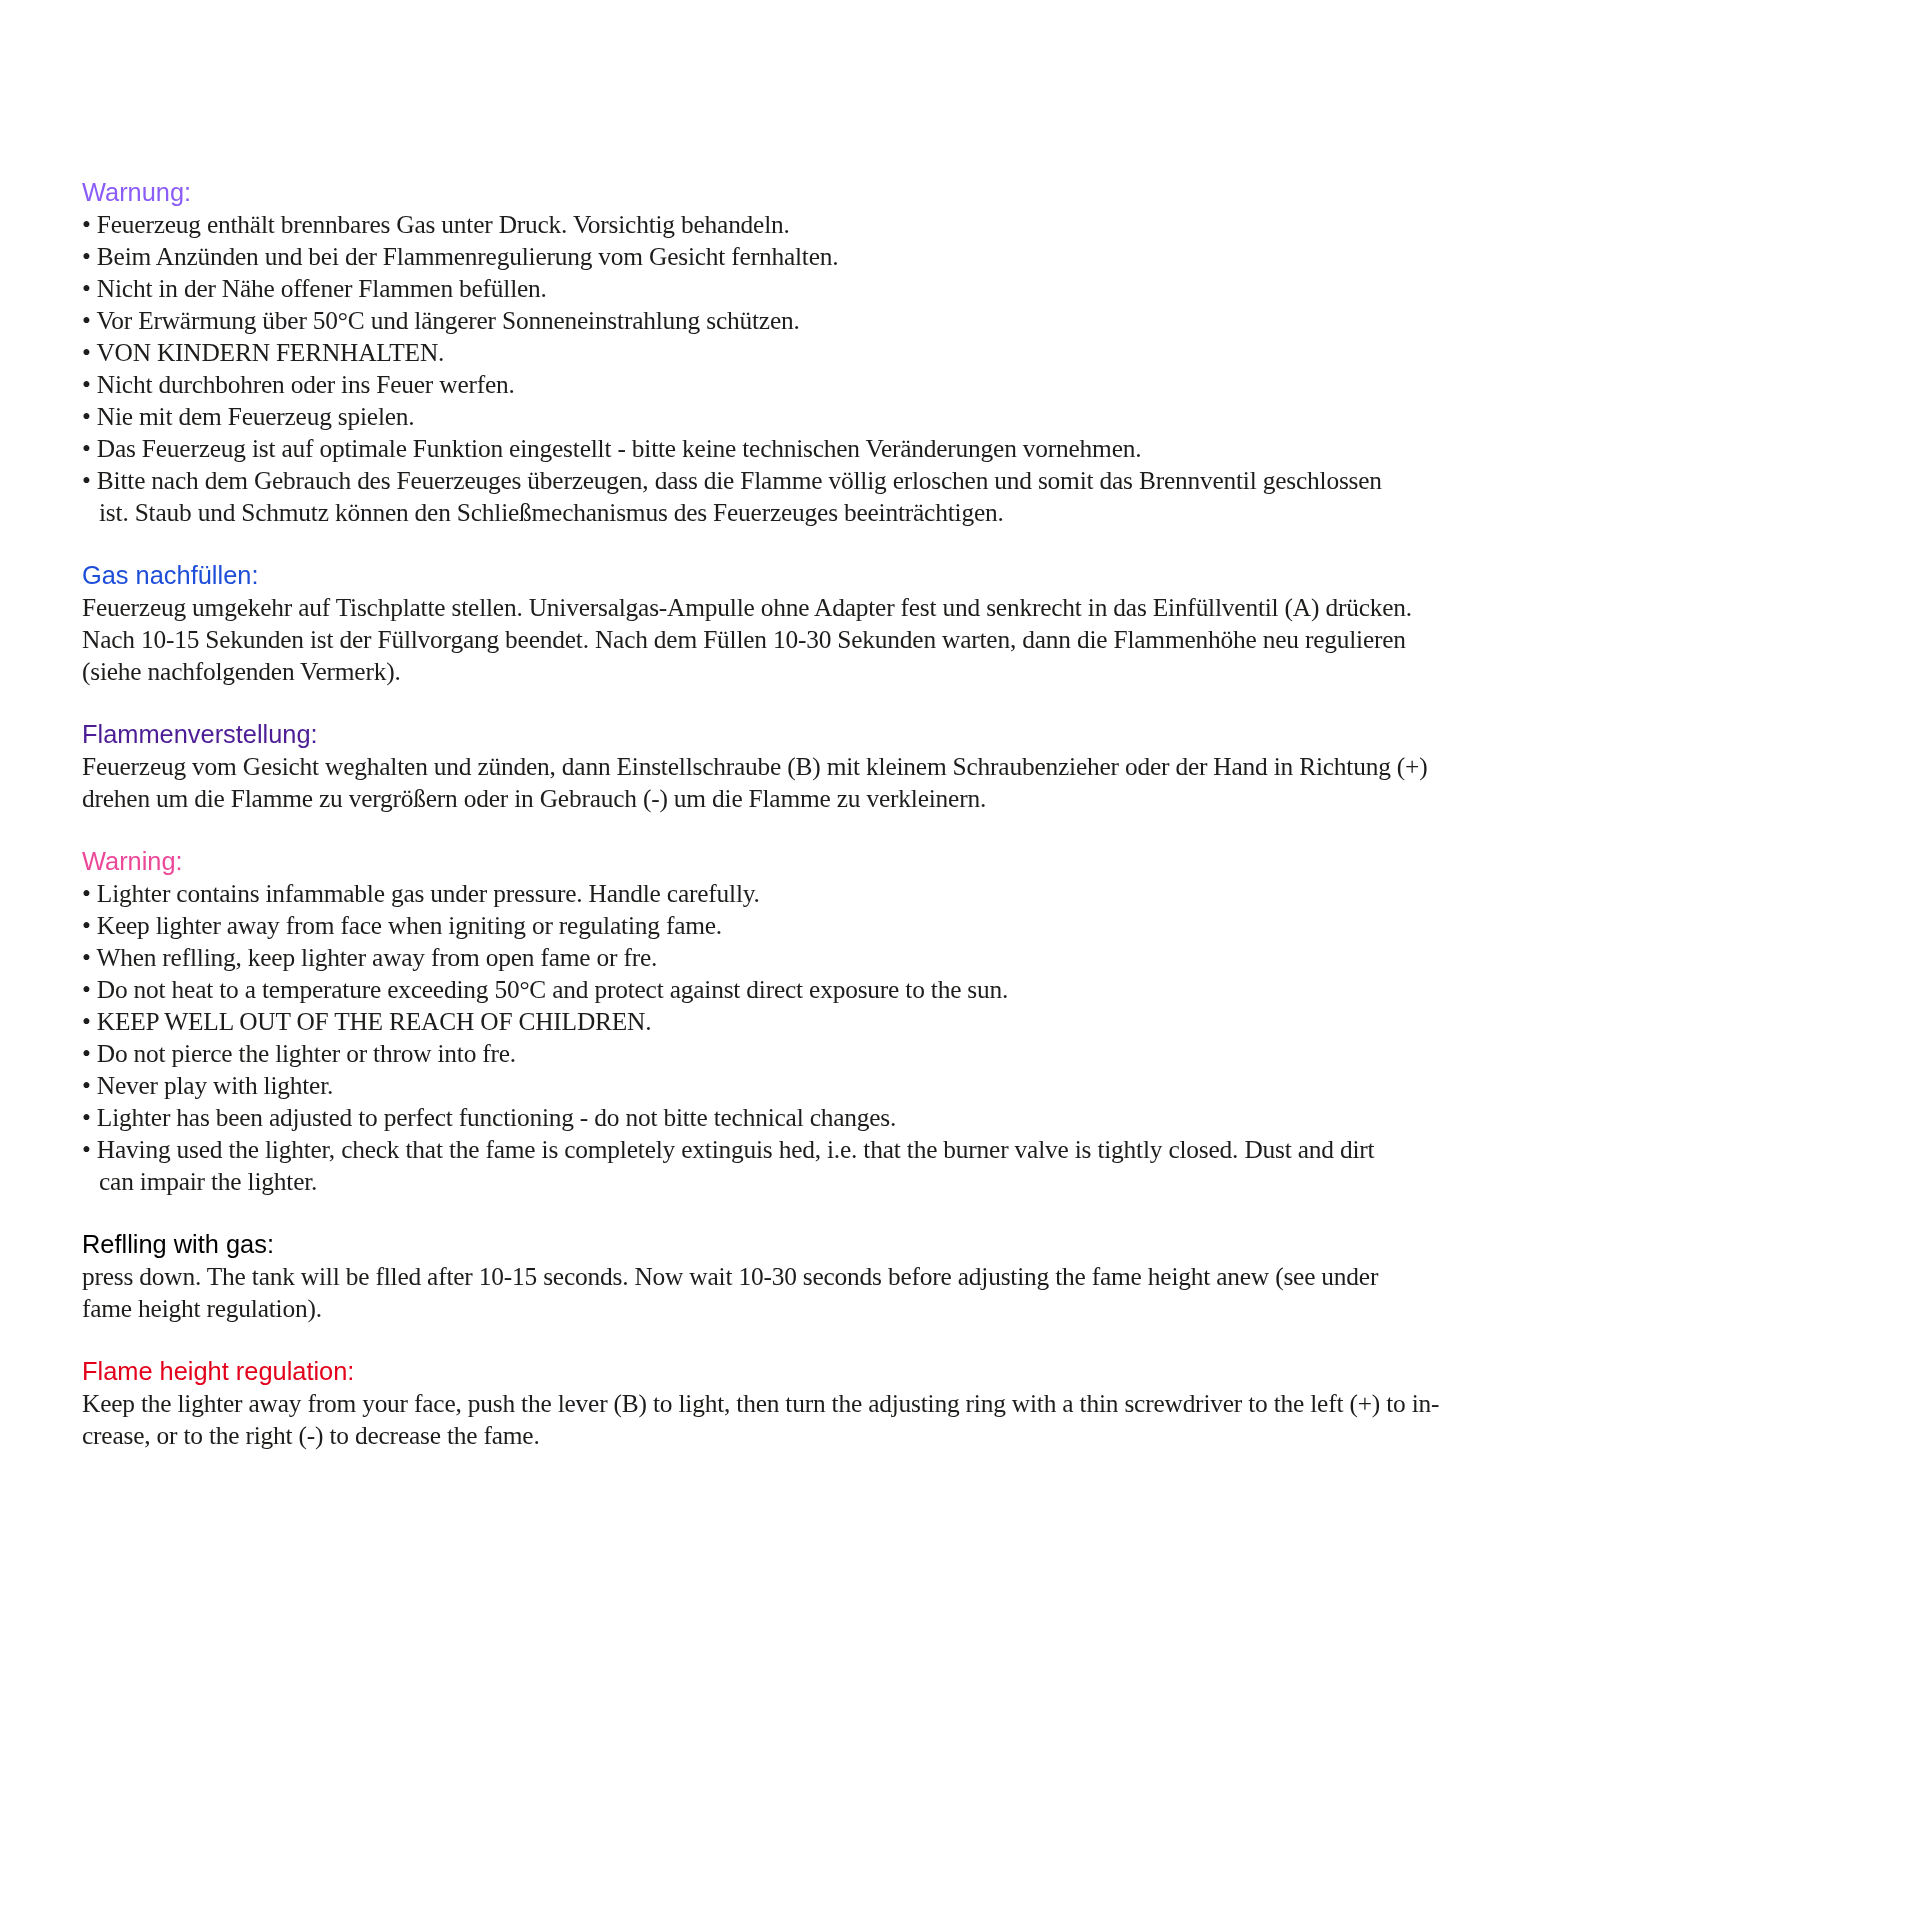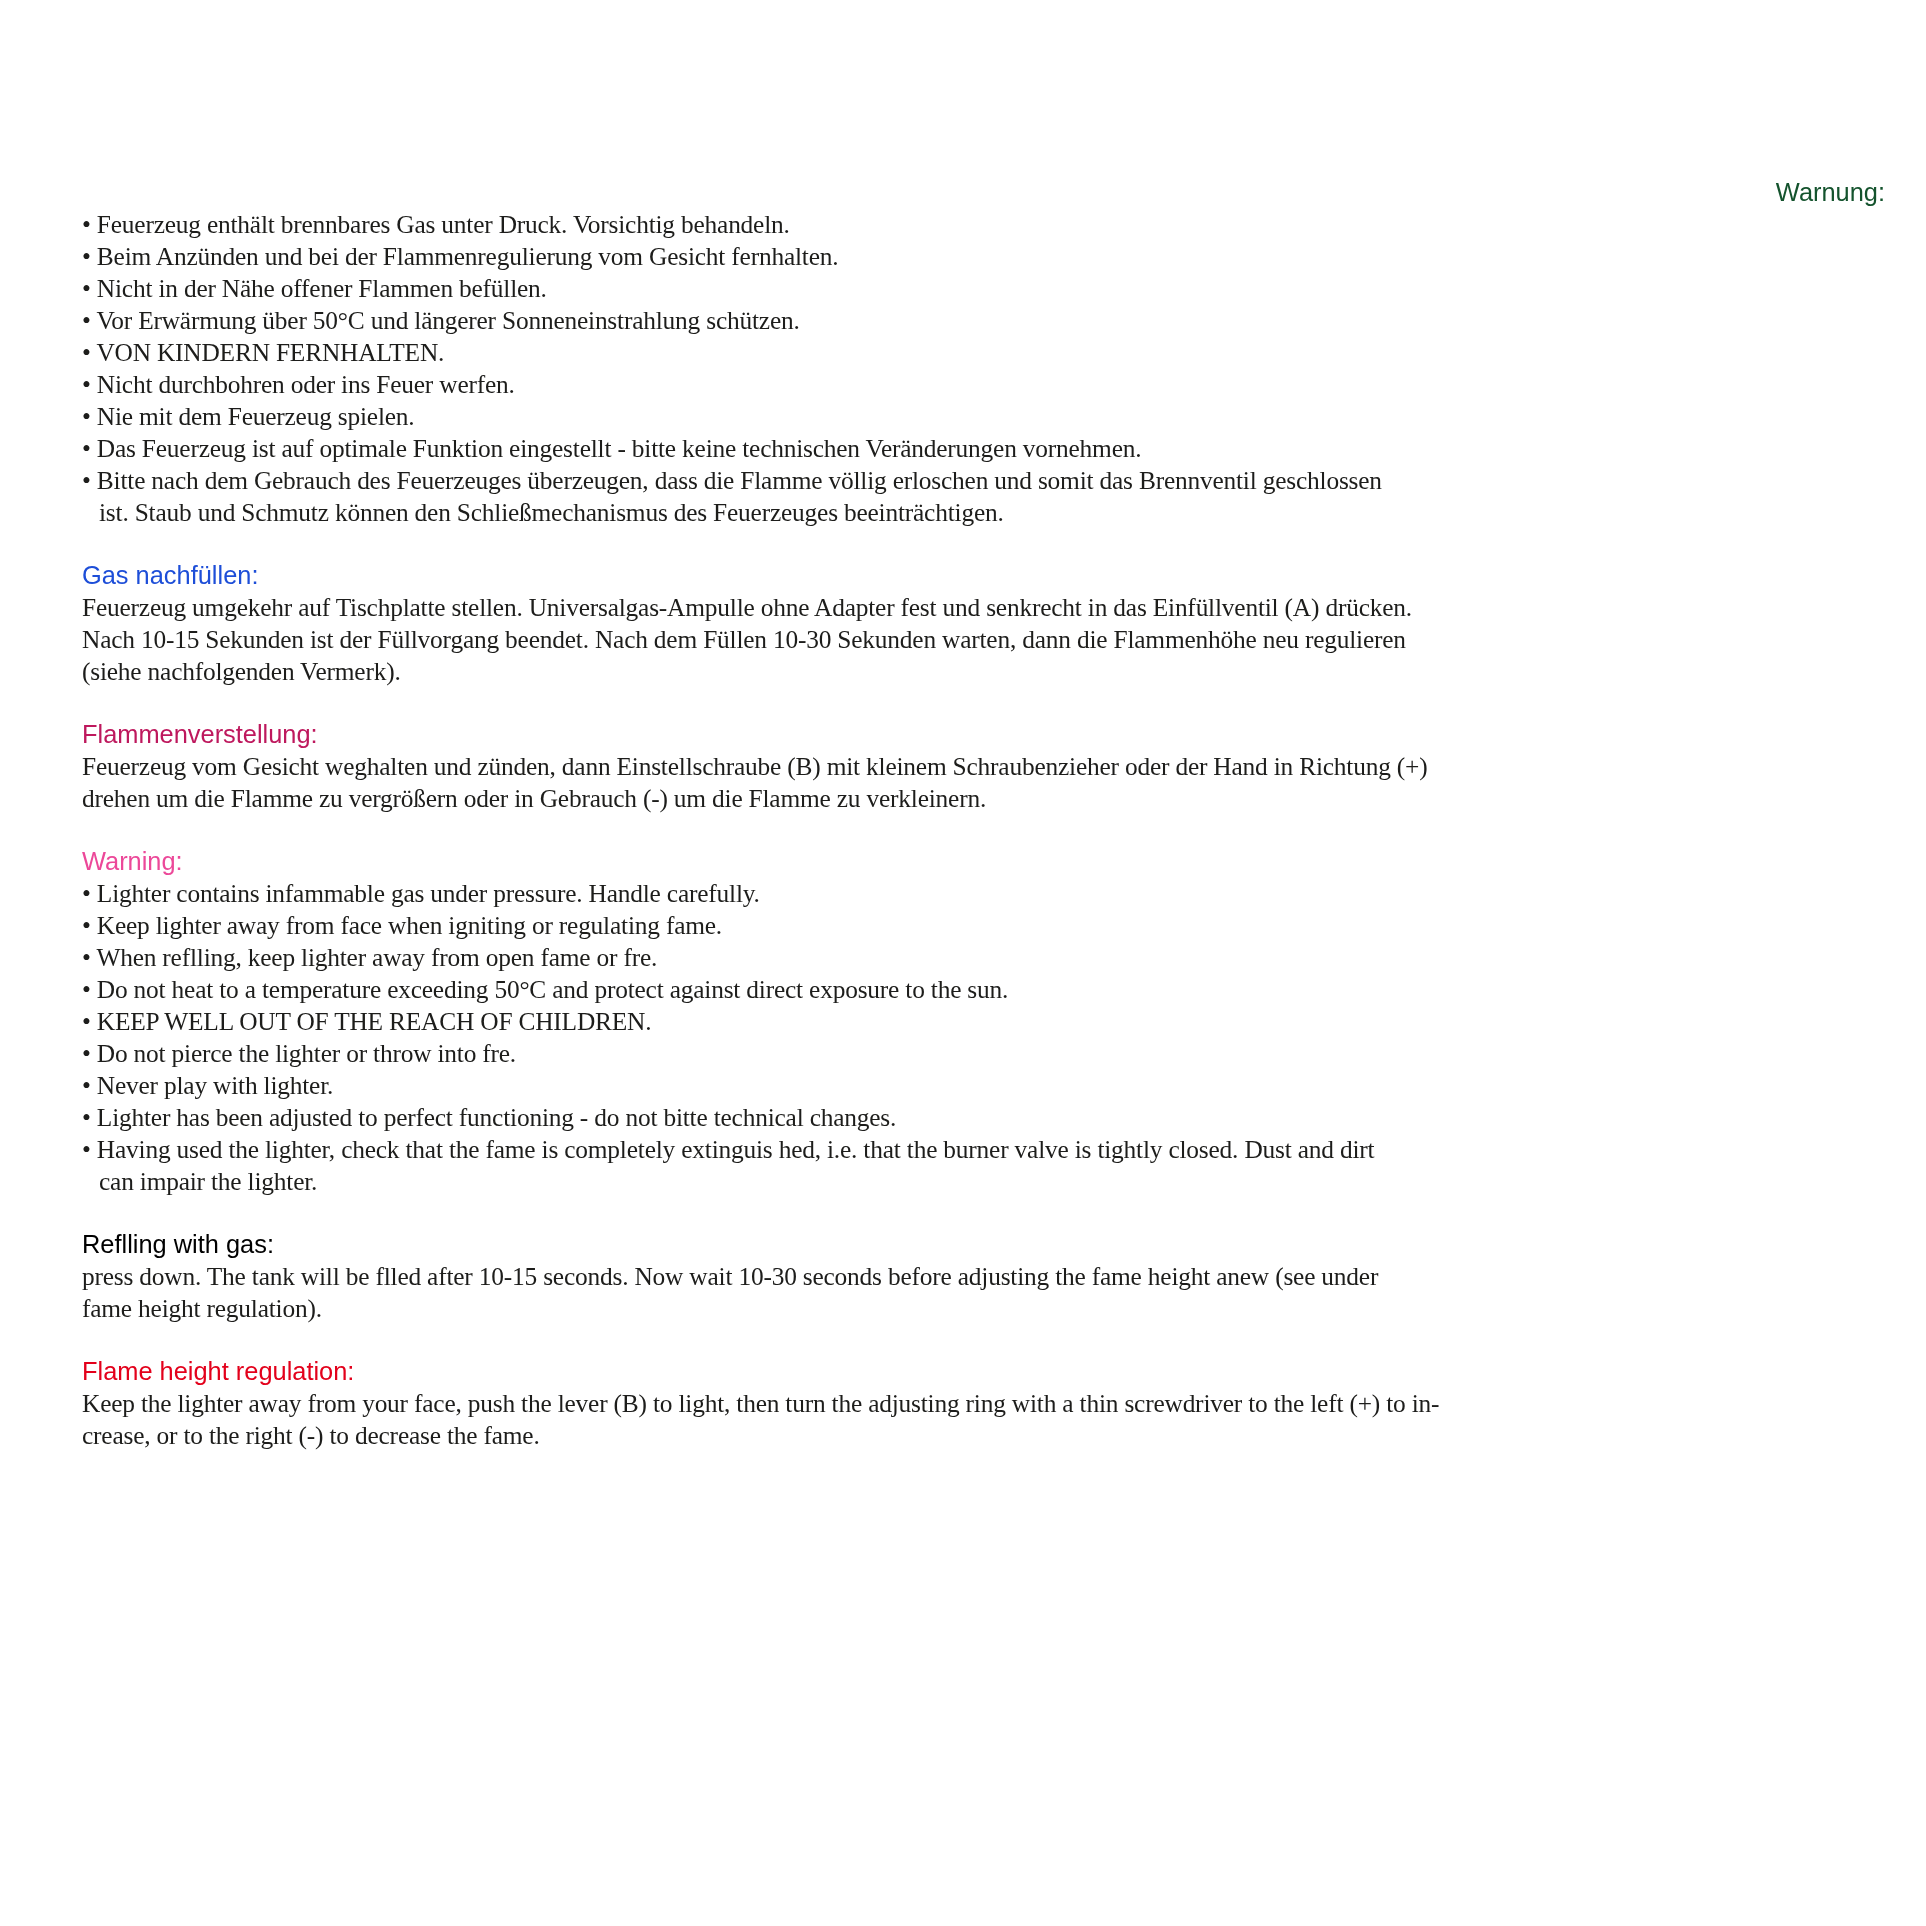--- a/index.html
+++ b/index.html
@@ -38,40 +38,40 @@
   }
   .line.cont {
     padding-left: 17px;
   }
 </style>
 </head>
 <body style="background: rgb(255, 255, 255); color: rgb(29, 29, 27);">
 
 <main class="sheet" id="sheet">
     <section class="sec">
-      <div class="heading" style="color: #14532d; text-align: right;">Warnung:</div>
+      <div class="heading" style="color: #8b5cf6;">Warnung:</div>
       <div class="line">• Feuerzeug enthält brennbares Gas unter Druck. Vorsichtig behandeln.</div>
       <div class="line">• Beim Anzünden und bei der Flammenregulierung vom Gesicht fernhalten.</div>
       <div class="line">• Nicht in der Nähe offener Flammen befüllen.</div>
       <div class="line">• Vor Erwärmung über 50°C und längerer Sonneneinstrahlung schützen.</div>
       <div class="line">• VON KINDERN FERNHALTEN.</div>
       <div class="line">• Nicht durchbohren oder ins Feuer werfen.</div>
       <div class="line">• Nie mit dem Feuerzeug spielen.</div>
       <div class="line">• Das Feuerzeug ist auf optimale Funktion eingestellt - bitte keine technischen Veränderungen vornehmen.</div>
       <div class="line">• Bitte nach dem Gebrauch des Feuerzeuges überzeugen, dass die Flamme völlig erloschen und somit das Brennventil geschlossen</div>
       <div class="line cont">ist. Staub und Schmutz können den Schließmechanismus des Feuerzeuges beeinträchtigen.</div>
     </section>
     <section class="sec">
       <div class="heading" style="color: #1d4ed8;">Gas nachfüllen:</div>
       <div class="line">Feuerzeug umgekehr auf Tischplatte stellen. Universalgas-Ampulle ohne Adapter fest und senkrecht in das Einfüllventil (A) drücken.</div>
       <div class="line">Nach 10-15 Sekunden ist der Füllvorgang beendet. Nach dem Füllen 10-30 Sekunden warten, dann die Flammenhöhe neu regulieren</div>
       <div class="line">(siehe nachfolgenden Vermerk).</div>
     </section>
     <section class="sec">
-      <div class="heading" style="color: #be185d;">Flammenverstellung:</div>
+      <div class="heading" style="color: #4c1d95;">Flammenverstellung:</div>
       <div class="line">Feuerzeug vom Gesicht weghalten und zünden, dann Einstellschraube (B) mit kleinem Schraubenzieher oder der Hand in Richtung (+)</div>
       <div class="line">drehen um die Flamme zu vergrößern oder in Gebrauch (-) um die Flamme zu verkleinern.</div>
     </section>
     <section class="sec">
       <div class="heading" style="color: #ec4899;">Warning:</div>
       <div class="line">• Lighter contains infammable gas under pressure. Handle carefully.</div>
       <div class="line">• Keep lighter away from face when igniting or regulating fame.</div>
       <div class="line">• When reflling, keep lighter away from open fame or fre.</div>
       <div class="line">• Do not heat to a temperature exceeding 50°C and protect against direct exposure to the sun.</div>
       <div class="line">• KEEP WELL OUT OF THE REACH OF CHILDREN.</div>

